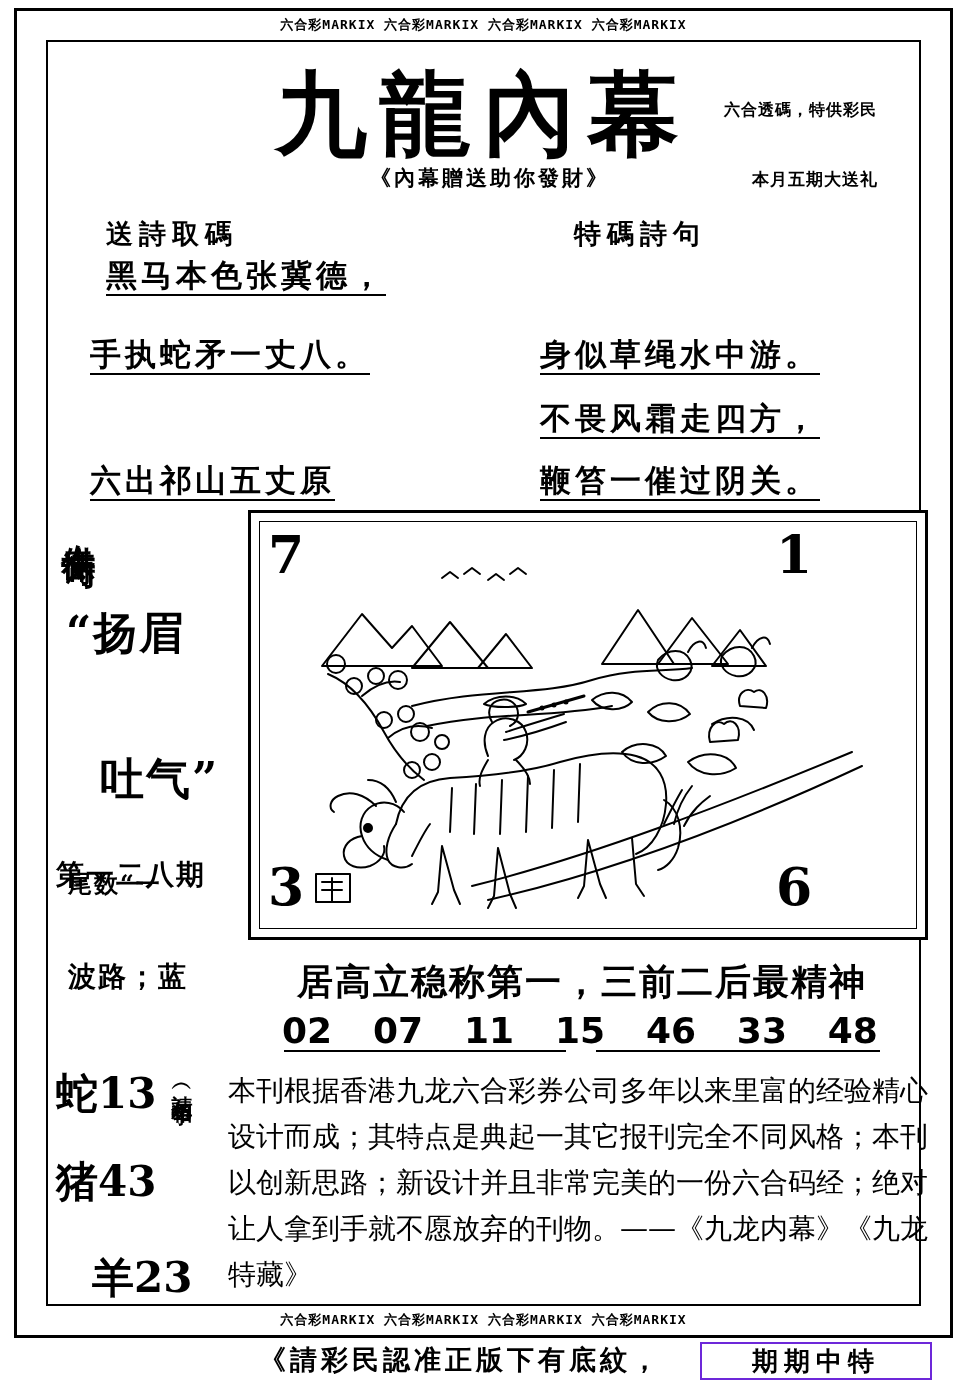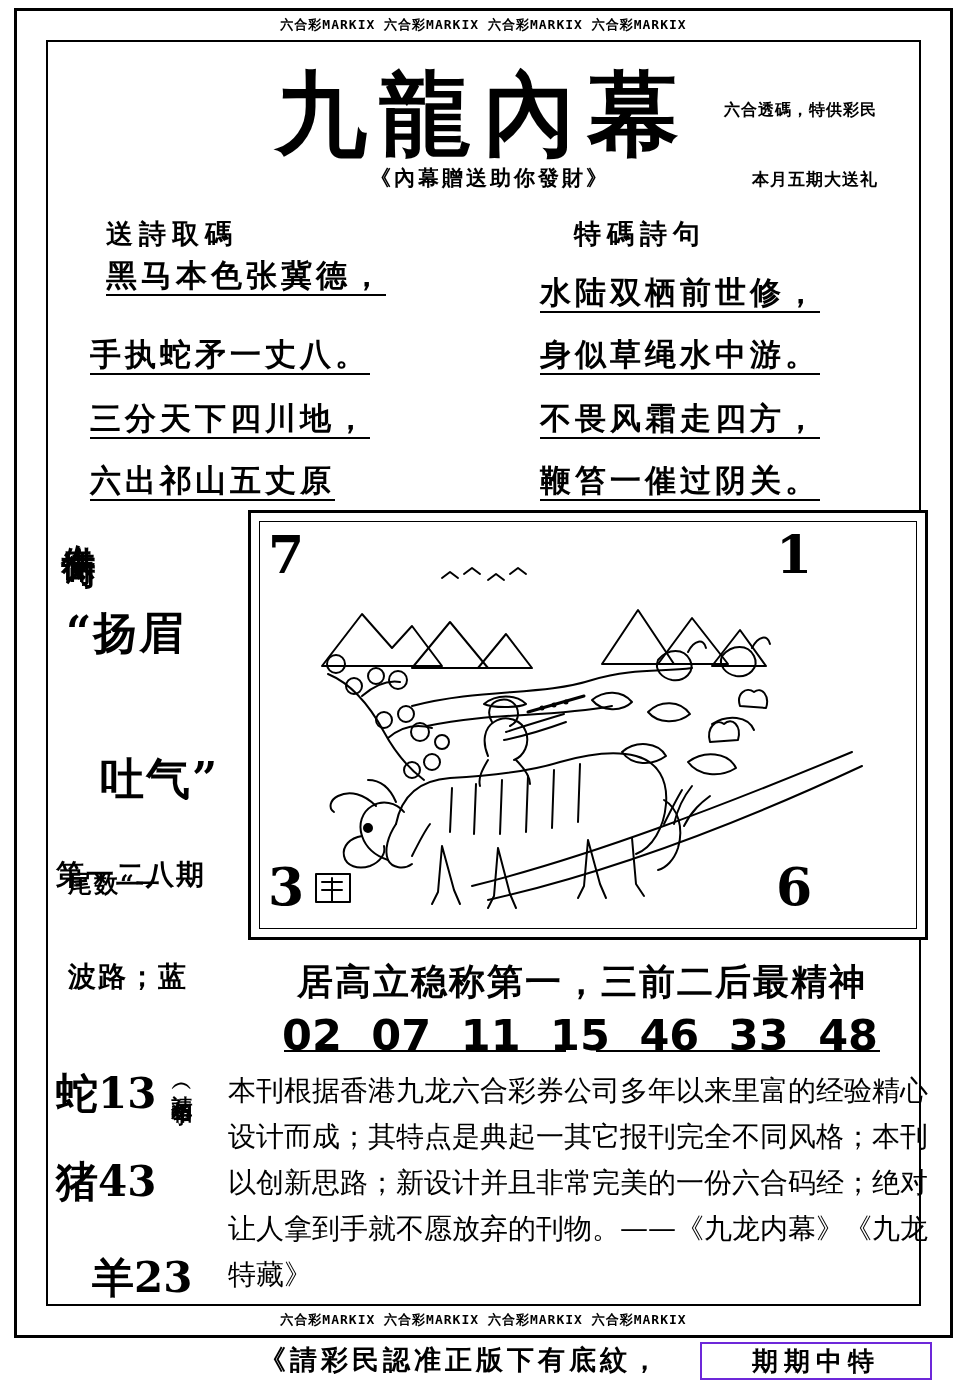--- a/index.html
+++ b/index.html
@@ -45,21 +45,21 @@
   
   .picbox{position:absolute;left:248px;top:510px;width:680px;height:430px;border:3px solid #000;background:#fff;box-sizing:border-box;}
   .picinner{position:absolute;left:8px;top:8px;width:658px;height:408px;border:1px solid #000;box-sizing:border-box;}
   .cornum{position:absolute;font-size:52px;font-weight:bold;font-family:"DejaVu Serif","Liberation Serif",serif;}
   .c7{left:268px;top:524px;} .c1{left:776px;top:524px;}
   .c3{left:268px;top:856px;} .c6{left:776px;top:856px;}
   .pic-svg{position:absolute;left:292px;top:556px;width:600px;height:360px;}
 
   
   .headline{position:absolute;left:272px;top:958px;width:620px;text-align:center;font-family:"DejaVu Serif","Liberation Serif",serif;font-weight:bold;font-size:36px;letter-spacing:2px;white-space:nowrap;}
-  .numrow{position:absolute;left:280px;top:1010px;width:600px;font-size:43px;font-weight:bold;font-family:"DejaVu Sans","Liberation Sans",sans-serif;display:flex;justify-content:space-between;}
+  .numrow{position:absolute;left:280px;top:1010px;width:600px;font-size:36px;font-weight:bold;font-family:"DejaVu Sans","Liberation Sans",sans-serif;display:flex;justify-content:space-between;}
   .numrow span{padding:0 2px;}
   .numrule{position:absolute;background:#000;height:2px;}
 
   
   .bodytext{position:absolute;left:228px;top:1068px;width:700px;font-family:"DejaVu Serif","Liberation Serif",serif;font-size:28px;line-height:46px;letter-spacing:0px;}
 
   
   .bottom-note{position:absolute;left:22px;top:1340px;width:640px;height:40px;font-family:"DejaVu Serif","Liberation Serif",serif;font-weight:bold;font-size:27px;letter-spacing:4px;line-height:40px;text-align:right;}
   .bottom-box{position:absolute;left:700px;top:1342px;width:232px;height:38px;border:2px solid #6d28d9;box-sizing:border-box;text-align:center;line-height:34px;font-family:"DejaVu Serif","Liberation Serif",serif;font-weight:bold;font-size:26px;letter-spacing:6px;}
 </style>
@@ -84,24 +84,22 @@
   <div class="title">九龍內幕</div>
   <div class="subtitle">《內幕贈送助你發財》</div>
   <div class="hdr-right-1">六合透碼，特供彩民</div>
   <div class="hdr-right-2">本月五期大送礼</div>
 
   <div class="col-head" style="left:106px;top:216px;">送詩取碼</div>
   <div class="col-head" style="left:574px;top:216px;">特碼詩句</div>
 
   <div class="poem-line" style="left:90px;top:255px;margin-left:16px;"><span class="ul">黑马本色张冀德，</span></div>
   <div class="poem-line" style="left:90px;top:334px;"><span class="ul">手执蛇矛一丈八。</span></div>
-  <div class="poem-line" style="left:90px;top:398px;"><span class="ul">三分天下四川地，</span></div>
   <div class="poem-line" style="left:90px;top:460px;"><span class="ul">六出祁山五丈原</span></div>
 
-  <div class="poem-line" style="left:540px;top:272px;"><span class="ul">水陆双栖前世修，</span></div>
   <div class="poem-line" style="left:540px;top:334px;"><span class="ul">身似草绳水中游。</span></div>
   <div class="poem-line" style="left:540px;top:398px;"><span class="ul">不畏风霜走四方，</span></div>
   <div class="poem-line" style="left:540px;top:460px;"><span class="ul">鞭笞一催过阴关。</span></div>
 
   <div class="vtext left-special">专供诗句：</div>
   <div class="quote-a">“扬眉</div>
   <div class="quote-b">吐气”</div>
 
   <div class="issue">第一二八期</div>
   <div class="issue2">尾数“一</div>

